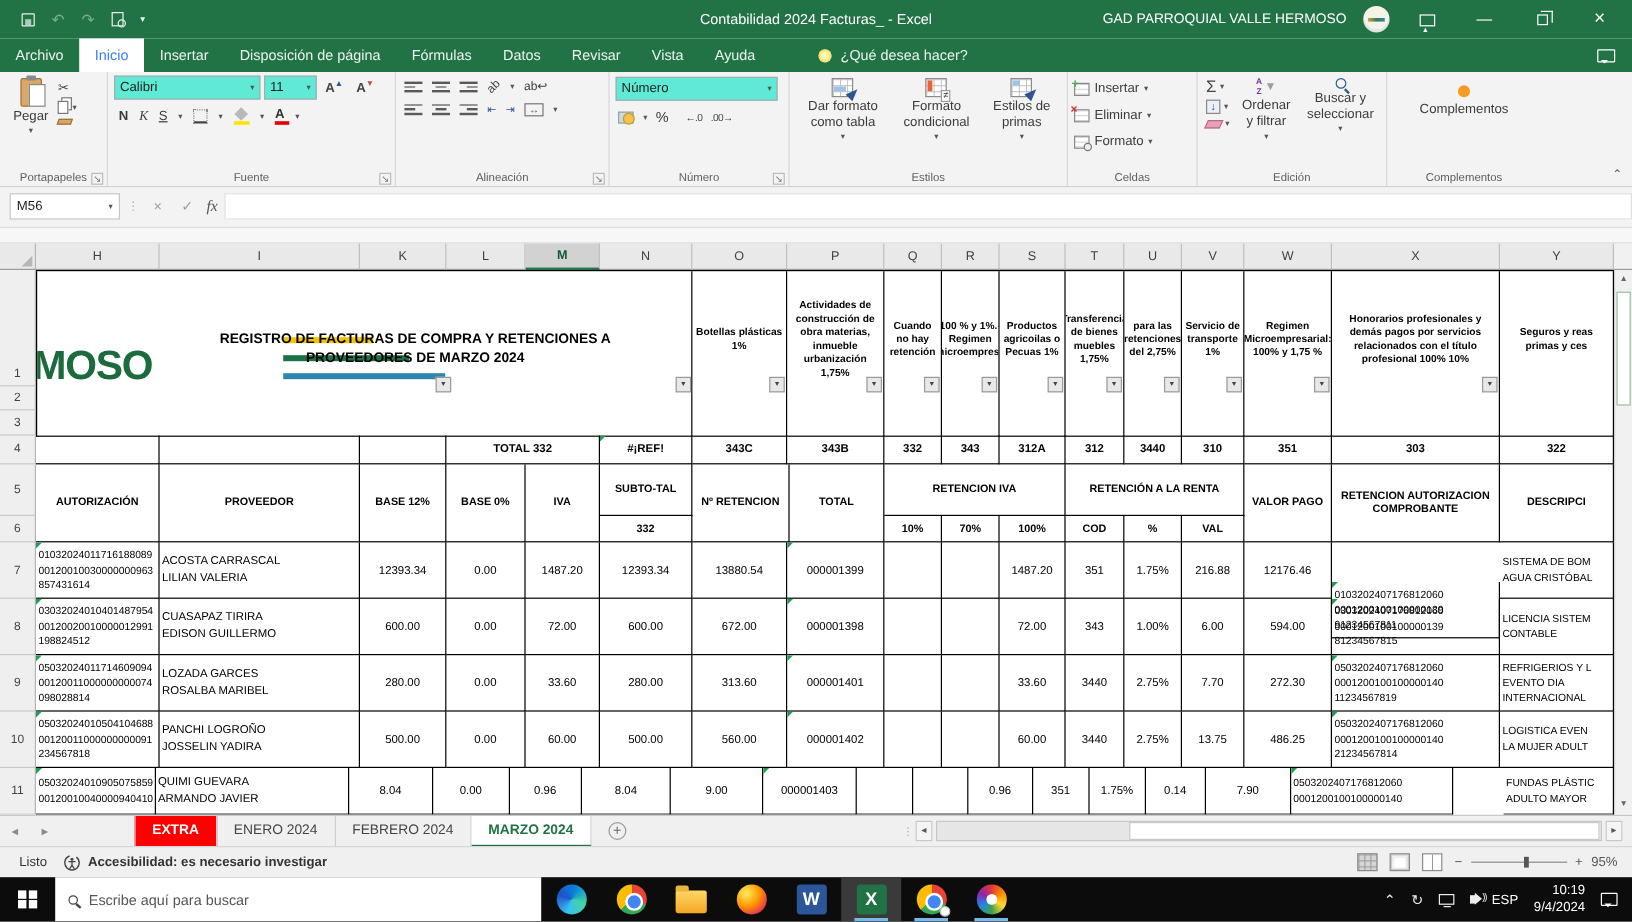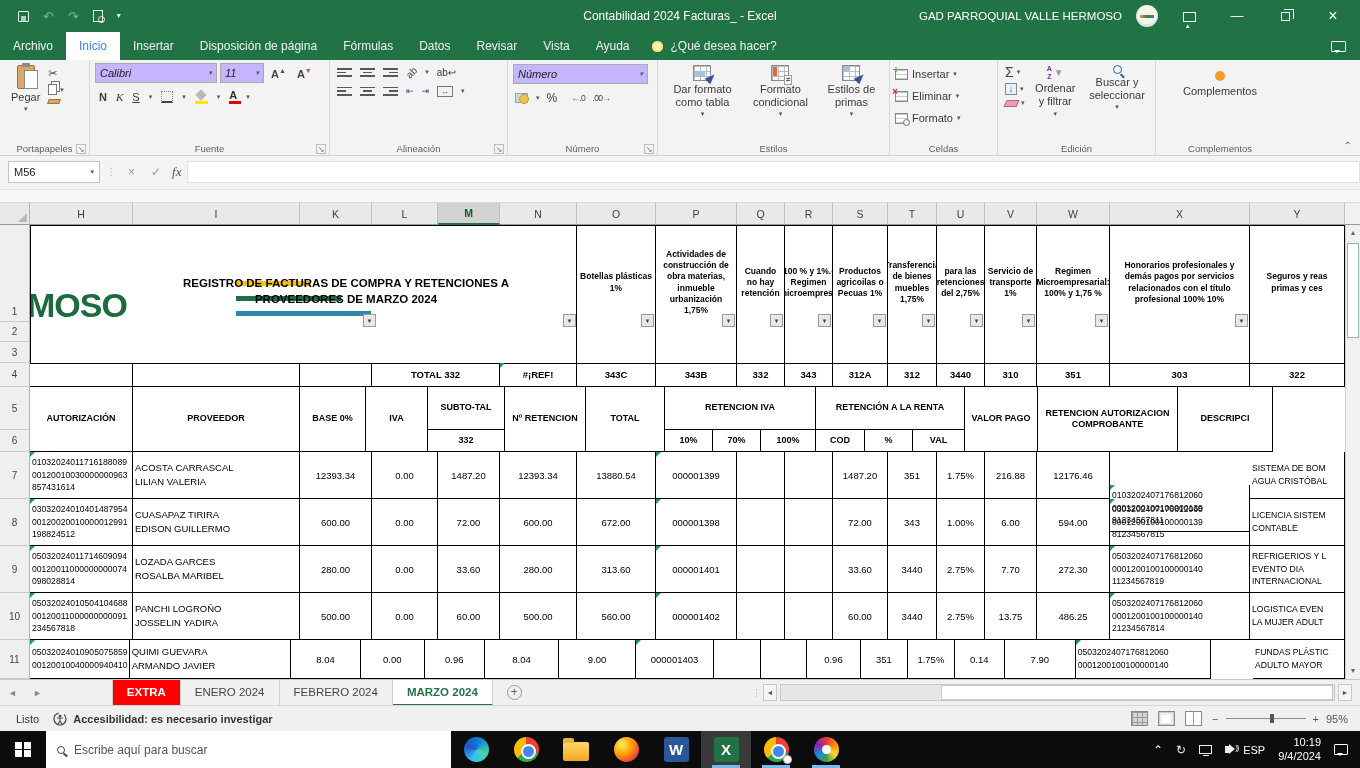--- a/index.html
+++ b/index.html
@@ -23,41 +23,41 @@
   .winbtn{width:34px;text-align:center;color:#fff;font-size:13px;line-height:32px;height:32px;}
   .ribdisp{width:13px;height:10px;border:1.2px solid #fff;position:relative;display:inline-block;vertical-align:middle;}
   .ribdisp::after{content:'▴';position:absolute;left:2.5px;top:-3px;font-size:7px;color:#fff;}
   .restore-ic{width:9px;height:9px;border:1.2px solid #fff;display:inline-block;position:relative;vertical-align:middle;}
   .restore-ic::before{content:'';position:absolute;left:2px;top:-4px;width:9px;height:9px;border-top:1.2px solid #fff;border-right:1.2px solid #fff;}
 
   
   .menubar{height:28px;background:#217346;display:flex;align-items:center;color:#eaf3ee;font-size:12px;position:relative;}
   .mtab{padding:0 13px;height:28px;line-height:28px;}
   .mtab.active{background:#fff;color:#3b82f6;}
-  .hint{display:flex;align-items:center;gap:7px;margin-left:10px;justify-content:center;}
+  .hint{display:flex;align-items:center;gap:7px;margin-left:40px;justify-content:center;}
   .bulb{width:11px;height:11px;border-radius:50%;background:radial-gradient(#fff7ae 35%,#f7d54c 70%);box-shadow:0 0 0 1px #f0e08a inset;}
   .note-ic{margin-left:auto;margin-right:14px;width:15px;height:11px;border:1.3px solid #fff;border-radius:1px;position:relative;}
   .note-ic::after{content:'';position:absolute;left:2px;bottom:-5px;border:3px solid transparent;border-top-color:#fff;}
 
   
   .ribbon{height:96px;background:#f3f3f3;display:flex;border-bottom:1px solid #d2d2d2;font-size:11px;color:#3b3b3b;position:relative;}
   .rgroup{position:relative;border-right:1px solid #d8d8d8;padding:3px 5px 15px;display:flex;flex-direction:column;}
   .rglabel{position:absolute;bottom:1px;left:0;right:0;text-align:center;font-size:9.5px;color:#605e5c;}
   .launcher{position:absolute;bottom:1px;right:3px;font-size:8px;color:#777;border:1px solid #bbb;width:10px;height:10px;line-height:9px;text-align:center;}
   .bigbtn{display:flex;flex-direction:column;align-items:center;justify-content:flex-start;gap:2px;padding:2px 6px;text-align:center;}
   .caret{font-size:7px;color:#555;}
   .clipboard-ic{width:18px;height:24px;background:#d9a868;border:1px solid #9a7438;border-radius:2px;position:relative;}
   .clipboard-ic::before{content:'';position:absolute;left:4px;top:-3px;width:8px;height:4px;background:#8a8a8a;border-radius:1px;}
   .clipboard-ic::after{content:'';position:absolute;right:-4px;top:4px;width:12px;height:17px;background:#fff;border:1px solid #888;}
   .minicol{display:flex;flex-direction:column;gap:4px;padding:4px 2px;}
   .mini{display:flex;align-items:center;gap:3px;font-size:11px;color:#444;}
   .copy-ic{width:9px;height:11px;border:1.2px solid #777;background:#fff;box-shadow:3px -3px 0 -1px #fff,3px -3px 0 0 #777;}
   .brush-ic{width:12px;height:5px;background:#d9a868;border:1px solid #9a7438;transform:skewX(-20deg);}
   .fontrow{display:flex;gap:3px;align-items:center;}
-  .combo{background:#c4b5fd;border:1px solid #ababab;height:20px;display:flex;align-items:center;justify-content:space-between;padding:0 4px;font-size:11px;color:#222;font-style:italic;}
+  .combo{background:#5eead4;border:1px solid #ababab;height:20px;display:flex;align-items:center;justify-content:space-between;padding:0 4px;font-size:11px;color:#222;}
   .grow-shrink{font-size:11px;font-weight:bold;color:#444;position:relative;padding:0 4px;}
   .grow-shrink sup{font-size:7px;color:#2f5496;}
   .fmtrow{display:flex;align-items:center;gap:9px;margin-top:7px;padding-left:4px;}
   .b-n{font-weight:bold;}.b-k{font-style:italic;font-family:"Liberation Serif",serif;}.b-s{text-decoration:underline;}
   .border-ic{width:12px;height:12px;border:1px dotted #888;border-bottom:2px solid #444;}
   .fill-ic{width:13px;height:13px;position:relative;}
   .fill-ic::before{content:'';position:absolute;left:2px;top:0;width:8px;height:8px;background:#b9b9b9;transform:rotate(45deg);}
   .fill-ic::after{content:'';position:absolute;left:0;bottom:0;width:13px;height:3px;background:#ffe400;}
   .fcolor-ic{font-size:11px;font-weight:bold;color:#333;position:relative;padding-bottom:3px;line-height:1;}
   .fcolor-ic::after{content:'';position:absolute;left:0;bottom:0;width:12px;height:3px;background:#e00000;}
@@ -531,20 +531,21 @@
           <div class="cell c4" style="width: 49px; height: 24px;">312</div>
           <div class="cell c4" style="width: 48px; height: 24px;">3440</div>
           <div class="cell c4" style="width: 52px; height: 24px;">310</div>
           <div class="cell c4" style="width: 73px; height: 24px;">351</div>
           <div class="cell c4" style="width: 140px; height: 24px;">303</div>
           <div class="cell c4" style="width: 95px; height: 24px;">322</div>
         </div>
         <div class="grow h56" style="height: 65px;">
           <div class="cell hcell" style="width: 103px; height: 65px;">AUTORIZACIÓN</div>
           <div class="cell hcell" style="width: 167px; height: 65px;">PROVEEDOR</div>
+          <div class="cell hcell" style="width: 72px; height: 65px;">BASE 12%</div>
           <div class="cell hcell" style="width: 66px; height: 65px;">BASE 0%</div>
           <div class="cell hcell" style="width: 62px; height: 65px;">IVA</div>
           <div class="subwrap" style="width: 77px; height: 65px;">
             <div class="cell hcell" style="width: 77px; height: 43px;">SUBTO-TAL</div>
             <div class="cell hcell" style="width: 77px; height: 22px;">332</div>
           </div>
           <div class="cell hcell" style="width: 81px; height: 65px;">Nº RETENCION</div>
           <div class="cell hcell" style="width: 79px; height: 65px;">TOTAL</div>
           <div class="subwrap" style="width: 151px; height: 65px;">
             <div class="cell hcell" style="width: 151px; height: 43px;">RETENCION IVA</div>

